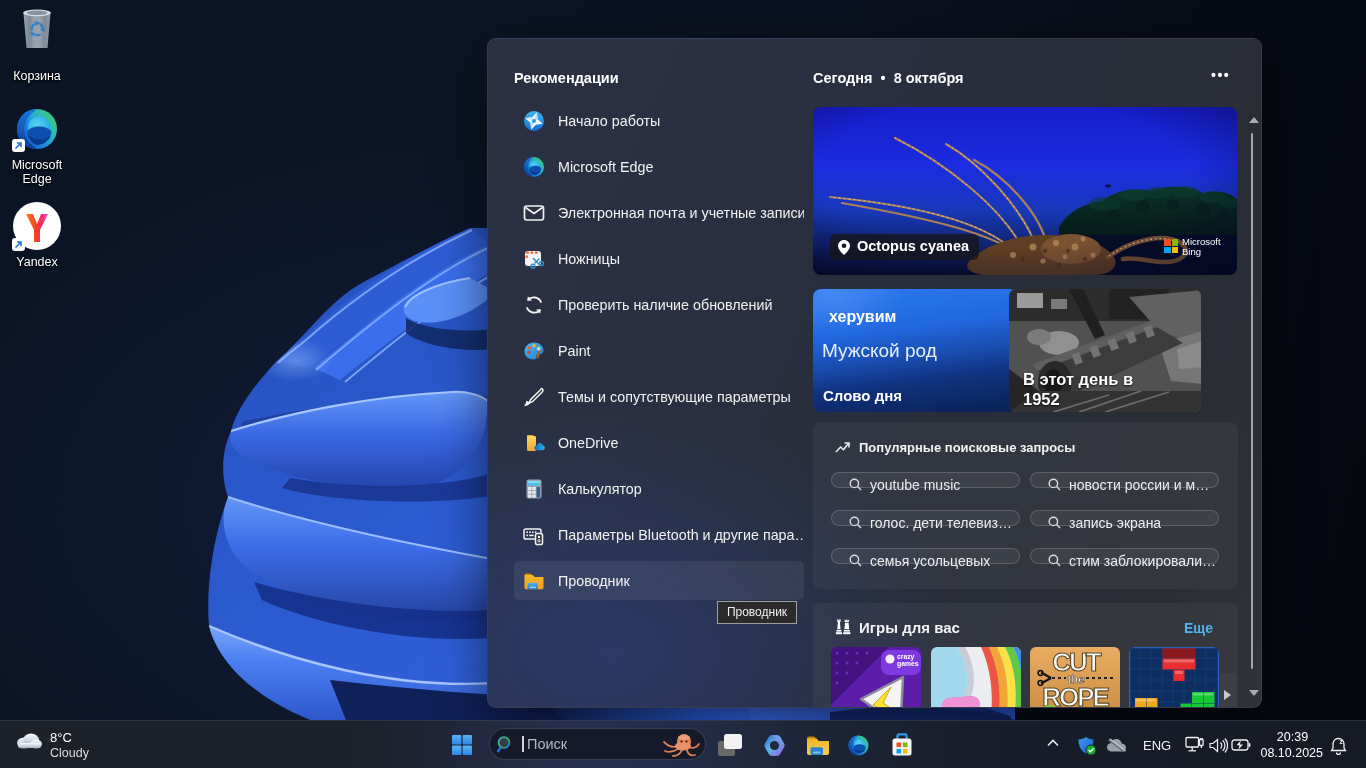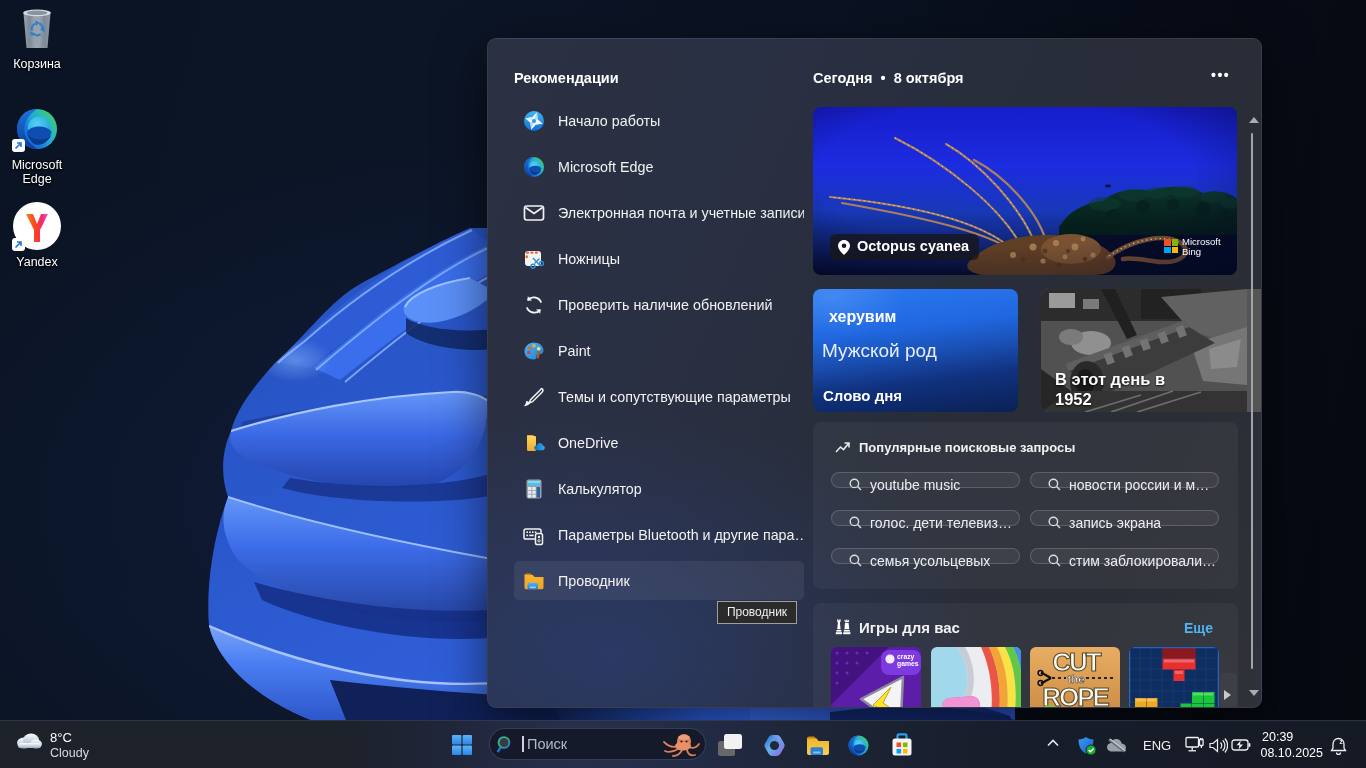--- a/index.html
+++ b/index.html
@@ -135,21 +135,21 @@
         <path d="M12.8 24.5 A6.2 6.2 0 0 1 16.5 17.6"></path>
         <path d="M20.3 17.4 A6.2 6.2 0 0 1 23.6 22.6"></path>
         <path d="M21.6 28.2 A6.2 6.2 0 0 1 14.3 27.8"></path>
       </g>
       <g fill="#2e80c8">
         <path d="M16.2 14.6 l4.6 2.1 -3.8 3 Z"></path>
         <path d="M25.3 20.9 l0.3 5 -4.4 -2.4 Z"></path>
         <path d="M12.9 30.4 l-1.9 -4.6 4.8 1.2 Z"></path>
       </g>
     </svg>
-    <div class="lbl" style="margin-top:8px">Корзина</div>
+    <div class="lbl" style="margin-top:20px">Корзина</div>
   </div>
 
   <div class="abs" style="left:0;top:105px;width:74px">
     <svg style="display:block;margin:0 auto" width="48" height="48" viewBox="0 0 24 24">
       <defs>
         <linearGradient id="eg1" x1="0" y1=".85" x2="1" y2=".1">
             <stop offset="0" stop-color="#1257c8"></stop>
             <stop offset=".35" stop-color="#1a7ce0"></stop>
             <stop offset=".55" stop-color="#24a8d8"></stop>
             <stop offset=".75" stop-color="#2fbfa4"></stop>
@@ -462,21 +462,21 @@
       </div>
       <div class="abs" style="left:369px;top:130px;color:#fff;font-size:9.5px;line-height:9.5px">Microsoft<br>Bing</div>
     </div>
 
     <div class="card" style="left:325px;top:250px;width:205px;height:123px;background:radial-gradient(120px 70px at 10% 6%,rgba(130,185,255,.28),transparent 60%),linear-gradient(173deg,#2b79f0 0%,#2067e0 34%,#1a50b4 52%,#10317e 72%,#0a2154 100%)">
       <div class="abs" style="left:16px;top:19px;color:#fff;font-weight:bold;font-size:16px">херувим</div>
       <div class="abs" style="left:9px;top:51px;color:#e8eefc;font-size:19px">Мужской род</div>
       <div class="abs" style="left:10px;top:98px;color:#fff;font-weight:bold;font-size:15px">Слово дня</div>
     </div>
 
-    <div class="card" style="left:553px;top:250px;width:236px;height:123px;background:#555">
+    <div class="card" style="left:521px;top:250px;width:192px;height:123px;background:#555">
       <svg width="206" height="123" viewBox="0 0 206 123">
         <rect width="206" height="123" fill="#5e5e5e"></rect>
         <rect width="206" height="32" fill="#323232"></rect>
         <rect x="8" y="4" width="26" height="15" fill="#b4b4b4"></rect>
         <rect x="42" y="10" width="16" height="10" fill="#8e8e8e"></rect>
         <rect x="100" y="0" width="60" height="30" fill="#262626"></rect>
         <path d="M60 0 L74 0 L96 46 L86 50 Z" fill="#232323"></path>
         <polygon points="120,8 206,0 206,60 150,42" fill="#707070"></polygon>
         <polygon points="150,55 206,38 206,96 162,92" fill="#8a8a8a"></polygon>
         <polygon points="168,60 200,50 196,78 170,80" fill="#a2a2a2"></polygon>
@@ -860,21 +860,21 @@
     </svg>
     <svg class="abs" style="left:1209px;top:17px" width="19" height="15" viewBox="0 0 19 15">
       <path d="M1 5.5 L4 5.5 L8.5 1.5 L8.5 13.5 L4 9.5 L1 9.5 Z" fill="none" stroke="#f0f0f0" stroke-width="1.2"></path>
       <path d="M11.5 4.5 A4.2 4.2 0 0 1 11.5 10.5 M13.7 2.2 A7.4 7.4 0 0 1 13.7 12.8 M15.9 0.5 A10.5 10.5 0 0 1 15.9 14.5" fill="none" stroke="#f0f0f0" stroke-width="1.2"></path>
     </svg>
     <svg class="abs" style="left:1231px;top:18px" width="20" height="12" viewBox="0 0 20 12">
       <rect x="1" y="1" width="16" height="10" rx="2.4" fill="none" stroke="#f0f0f0" stroke-width="1.3"></rect>
       <rect x="17.6" y="4" width="1.8" height="4" rx=".9" fill="#f0f0f0"></rect>
       <path d="M9.8 1.5 L5.5 6.3 L8.4 6.3 L7.6 10.5 L12 5.6 L8.9 5.6 Z" fill="#f0f0f0"></path>
     </svg>
-    <div class="abs" style="left:1262px;top:9px;width:61px;text-align:left;color:#fff;font-size:12.5px">20:39</div>
+    <div class="abs" style="left:1262px;top:9px;width:61px;text-align:center;color:#fff;font-size:12.5px">20:39</div>
     <div class="abs" style="left:1250px;top:24.5px;width:73px;text-align:right;color:#fff;font-size:12.5px">08.10.2025</div>
     <svg class="abs" style="left:1330px;top:16px" width="17" height="18" viewBox="0 0 17 18">
       <path d="M8.5 1.5 C5.2 1.5 3 4 3 7.5 L3 11 L1.5 13.5 L15.5 13.5 L14 11 L14 7.5 C14 4 11.8 1.5 8.5 1.5 Z" fill="none" stroke="#f0f0f0" stroke-width="1.3"></path>
       <path d="M6.5 15.5 A2 2 0 0 0 10.5 15.5" fill="none" stroke="#f0f0f0" stroke-width="1.3"></path>
       <text x="9.5" y="6.5" font-size="6.5" font-weight="bold" fill="#f0f0f0" font-family="Liberation Sans">z</text>
     </svg>
   </div>
 </div>
 
 </body></html>

